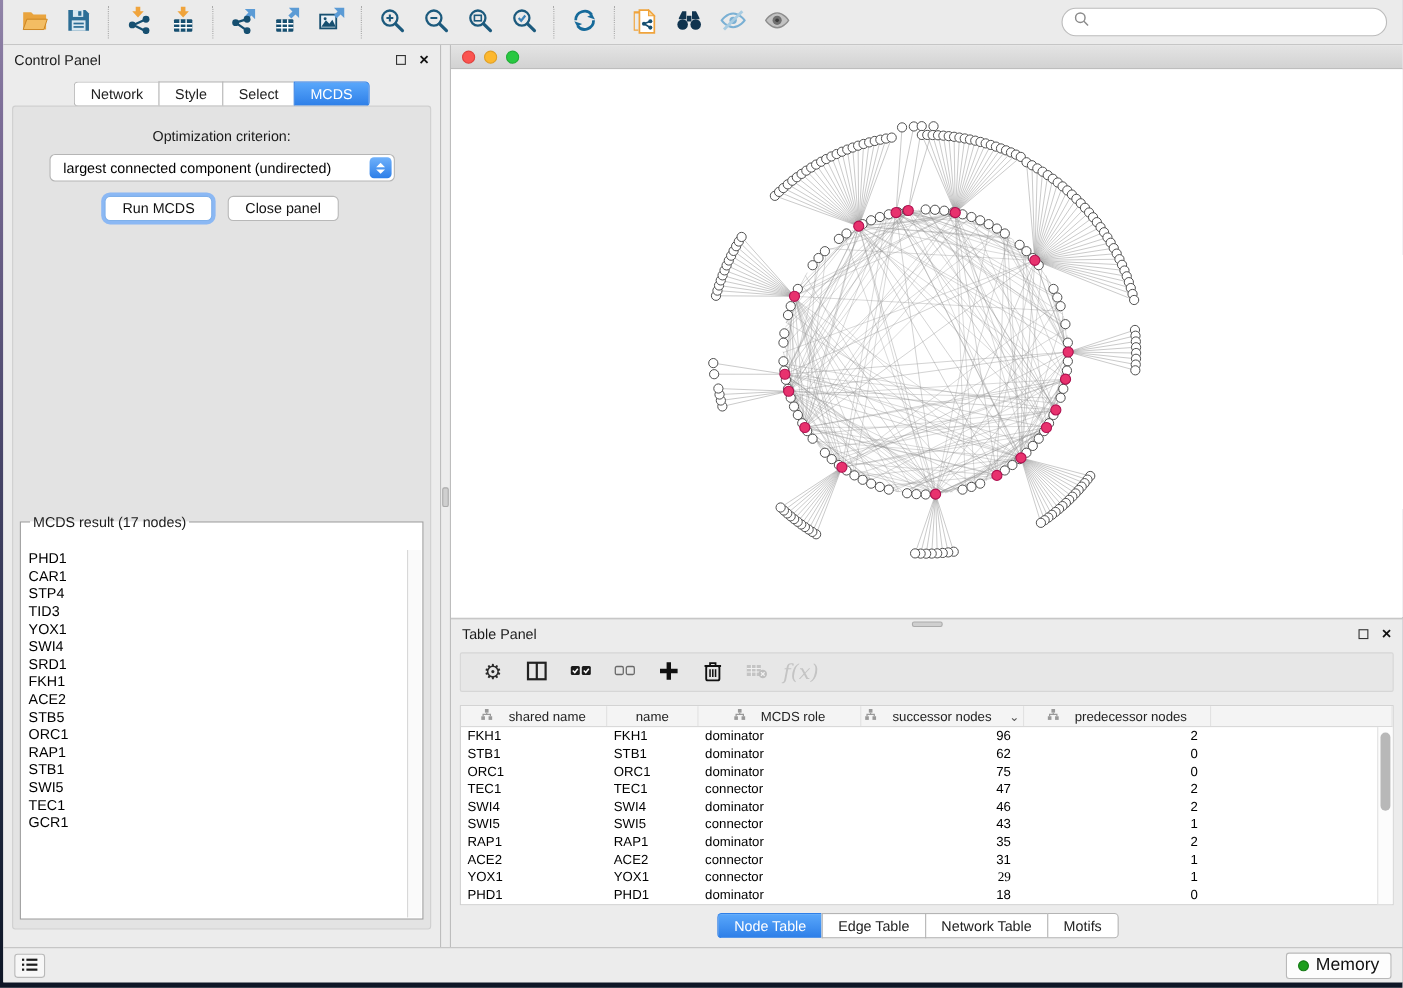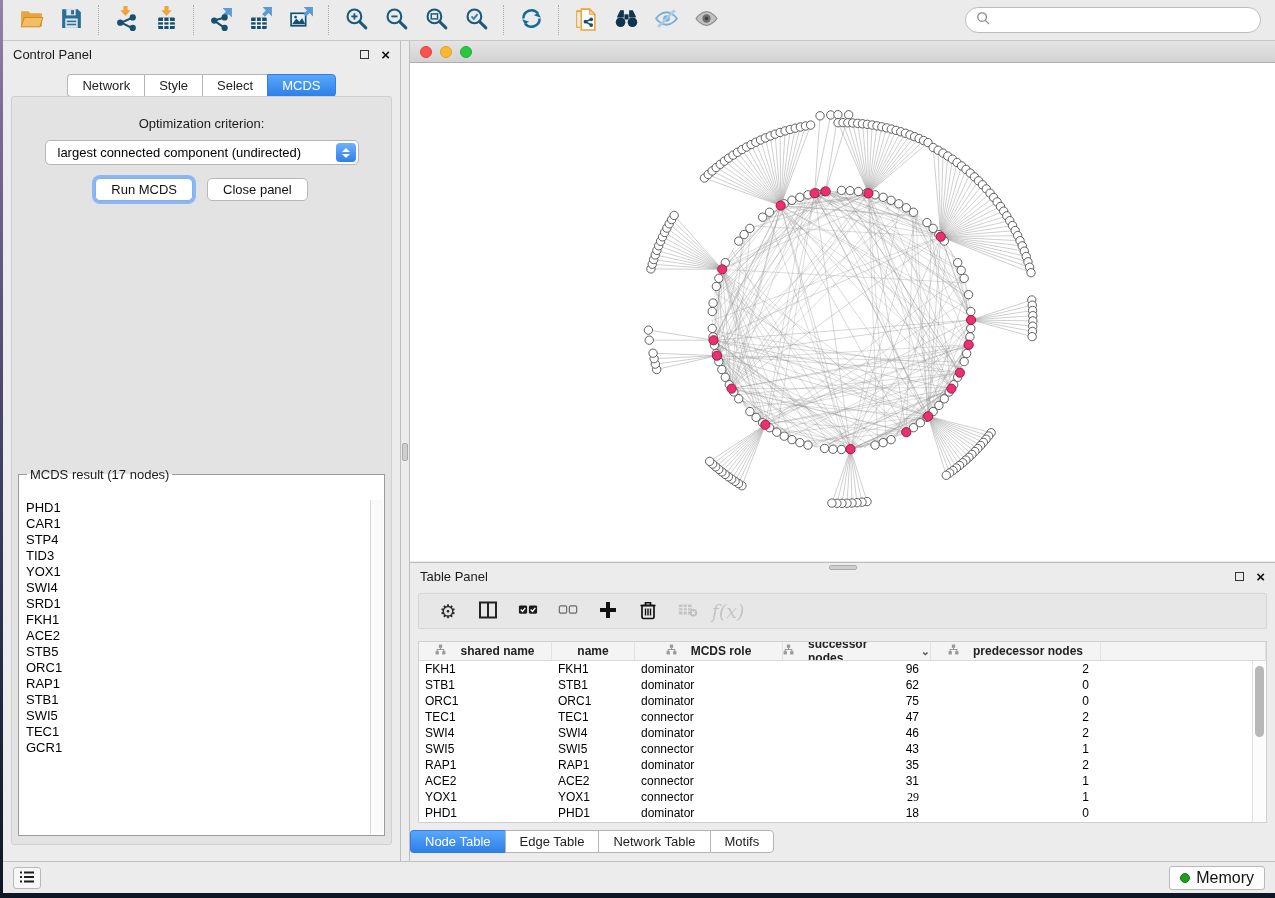--- a/index.html
+++ b/index.html
@@ -83,30 +83,30 @@
     justify-content:center; cursor:pointer; }
   .tibtn svg { width:20px; height:20px; }
   .tibtn.disabled { opacity:.45; cursor:default;text-align:center; }
   .fx { font-family:"DejaVu Serif", serif; font-style:italic; font-size:19px; color:#9a9a9a; }
   .gear { font-size:19px; color:#2b2b2b; line-height:1; }
   .tgrid { position:absolute; left:8px; right:8px; top:78px; bottom:38px; background:#fff;
     border:1px solid #cfcfcf; }
   .thead { display:flex; height:19px; background:#f4f4f4; border-bottom:1px solid #d9d9d9; font-size:12px;
     color:#222; }
   .th { display:flex; align-items:center; justify-content:center; gap:14px; border-right:1px solid #e2e2e2;
-    overflow:hidden; cursor:pointer;font-weight:bold; }
+    overflow:hidden; cursor:pointer; }
   .th .sortv { color:#555; font-size:11px; margin-left:2px; }
   .trow { display:flex; height:16px; font-size:12px; color:#000; cursor:default; }
   .td { padding:1px 6px 0 6px; overflow:hidden; white-space:nowrap; }
   .td.num { text-align:right; padding-right:12px; }
   .tscroll { position:absolute; right:0; top:19px; bottom:0; width:14px; background:#fcfcfc;
     border-left:1px solid #e0e0e0; }
   .tscroll .thumb { position:absolute; left:2px; right:2px; top:5px; height:44%; background:#b8b8b8;
     border-radius:5px; }
-  .btabs { position:absolute; left:0; right:16px; bottom:8px; display:flex; }
+  .btabs { position:absolute; left:0; right:16px; bottom:8px; display:flex; justify-content:center; }
   .btab { font-size:13px; padding:3px 14px; background:#fff; border:1px solid #b4b4b4; border-right:none;
     color:#222; cursor:pointer; }
   .btab:first-child { border-radius:4px 0 0 4px; }
   .btab:last-child { border-radius:0 4px 4px 0; border-right:1px solid #b4b4b4; }
   .btab.active { background:linear-gradient(#59a7fb,#2e7fe8); color:#fff; border-color:#2e7fe8; }
 
   
   .status-bar { position:absolute; left:0; right:0; bottom:0; height:32px; background:#ececec;
     border-top:1px solid #c2c2c2; }
   .list-btn { position:absolute; left:10px; top:5px; width:28px; height:22px; background:#f7f7f7;

